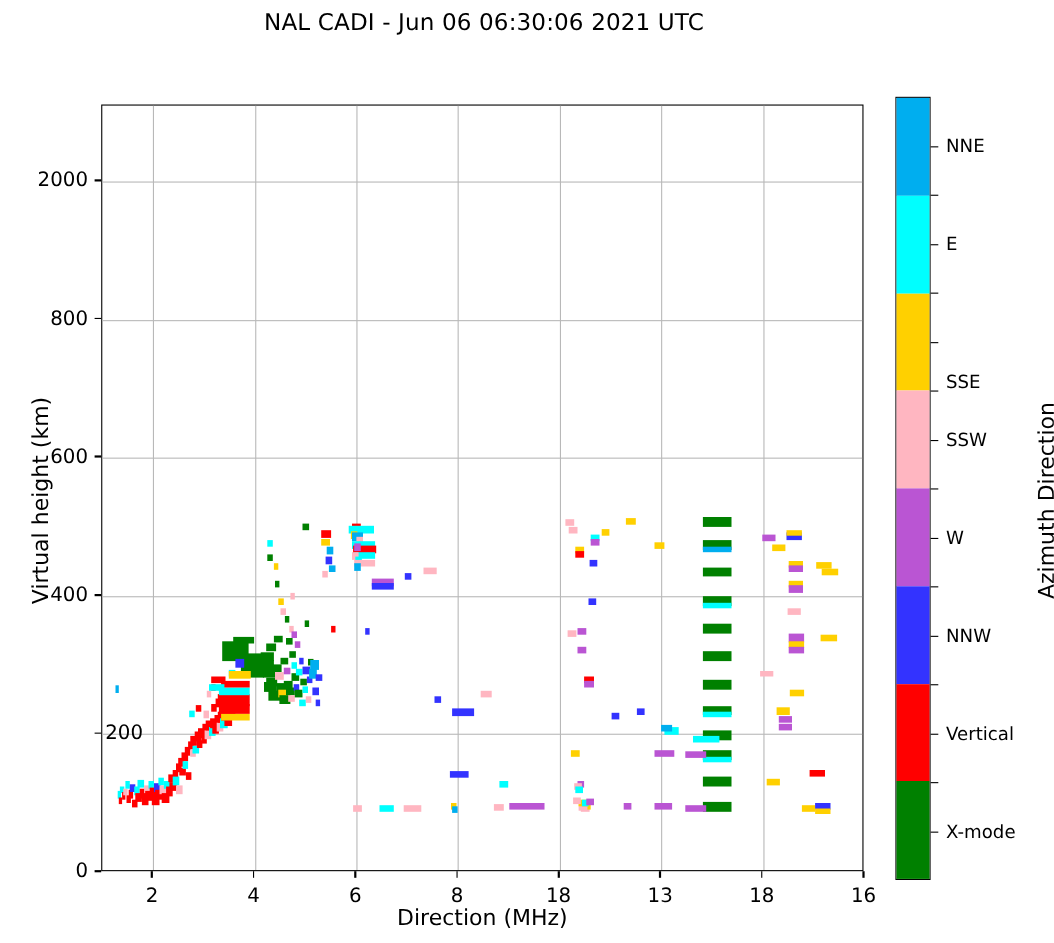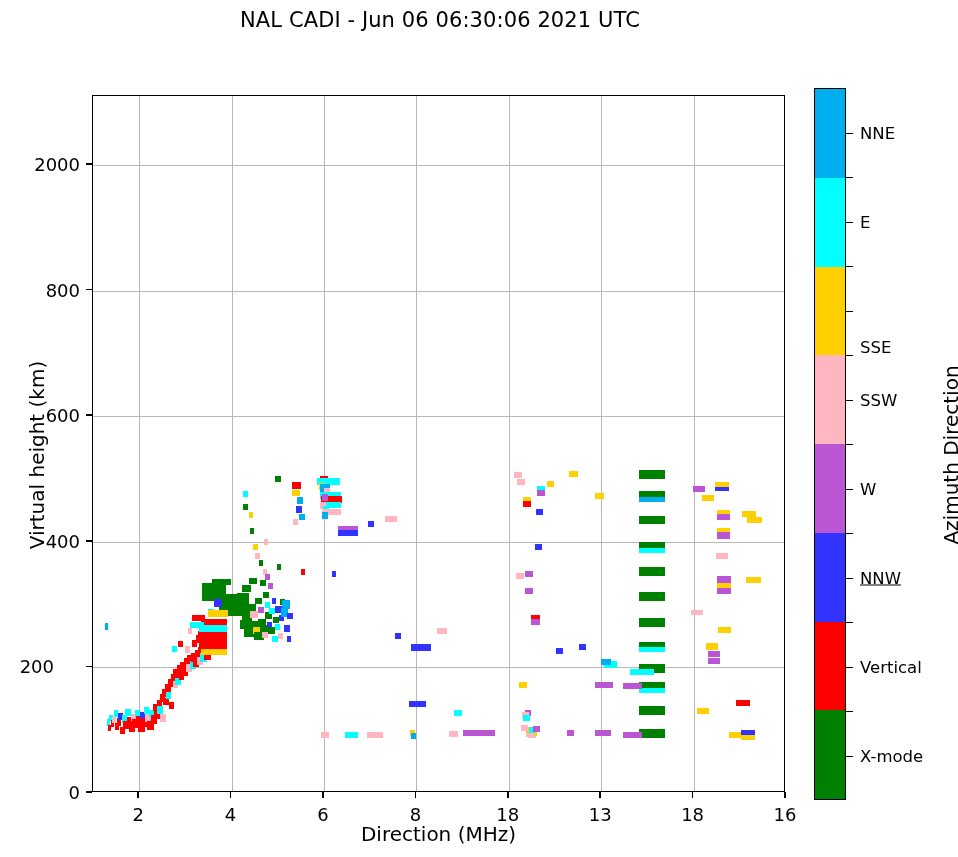--- a/index.html
+++ b/index.html
@@ -310,21 +310,21 @@
       <div class="mk" title="14.2 MHz, 130 km, SSE" style="left: 603.834px; top: 612.369px; width: 12.012px; height: 6px; background: rgb(255, 208, 0);"></div>
       <div class="mk" title="14.9 MHz, 92 km, SSE" style="left: 636.174px; top: 636.231px; width: 12.012px; height: 6px; background: rgb(255, 208, 0);"></div>
       <div class="mk" title="15.18 MHz, 95 km, NNW" style="left: 648.186px; top: 634.347px; width: 13.86px; height: 6px; background: rgb(51, 51, 255);"></div>
       <div class="mk" title="15.18 MHz, 89 km, SSE" style="left: 648.186px; top: 638.614px; width: 13.86px; height: 5px; background: rgb(255, 208, 0);"></div>
     </div>
 </div>
 <div id="axis-decor">
     <div class="tick y" style="top: 791.2px; left: 86px; position: absolute;"></div>
     <div class="ylab" style="top: 792px; right: 878px;">0</div>
     <div class="tick y" style="top: 665.614px; left: 86px; position: absolute;"></div>
-    <div class="ylab" style="top: 666.414px; right: 904px;">200</div>
+    <div class="ylab" style="top: 666.414px; right: 828px;">200</div>
     <div class="tick y" style="top: 540.029px; left: 86px; position: absolute;"></div>
     <div class="ylab" style="top: 540.829px; right: 878px;">400</div>
     <div class="tick y" style="top: 414.443px; left: 86px; position: absolute;"></div>
     <div class="ylab" style="top: 415.243px; right: 878px;">600</div>
     <div class="tick y" style="top: 288.858px; left: 86px; position: absolute;"></div>
     <div class="ylab" style="top: 289.658px; right: 878px;">800</div>
     <div class="tick y" style="top: 163.272px; left: 86px; position: absolute;"></div>
     <div class="ylab" style="top: 164.072px; right: 878px;">2000</div>
     <div class="tick x" style="left: 137.4px; top: 792px; position: absolute;"></div>
     <div class="xlab" style="left: 138.2px; top: 804px;">2</div>
@@ -366,21 +366,21 @@
     <div class="cbtick" style="top: 31.25%;"></div>
     <div class="cblab" style="top: 31.25%; margin-top: 36px;">SSE</div>
     <div class="cbtick" style="top: 25%;"></div>
     <div class="cbtick" style="top: 43.75%;"></div>
     <div class="cblab" style="top: 43.75%;">SSW</div>
     <div class="cbtick" style="top: 37.5%;"></div>
     <div class="cbtick" style="top: 56.25%;"></div>
     <div class="cblab" style="top: 56.25%;">W</div>
     <div class="cbtick" style="top: 50%;"></div>
     <div class="cbtick" style="top: 68.75%;"></div>
-    <div class="cblab" style="top: 68.75%; text-decoration: underline;">NNW</div>
+    <div class="cblab" style="top: 68.75%;">NNW</div>
     <div class="cbtick" style="top: 62.5%;"></div>
     <div class="cbtick" style="top: 81.25%;"></div>
     <div class="cblab" style="top: 81.25%;">Vertical</div>
     <div class="cbtick" style="top: 75%;"></div>
     <div class="cbtick" style="top: 93.75%;"></div>
     <div class="cblab" style="top: 93.75%;">X-mode</div>
     <div class="cbtick" style="top: 87.5%;"></div>
   </div>
 <div id="cbar-title">Azimuth Direction</div>
 

